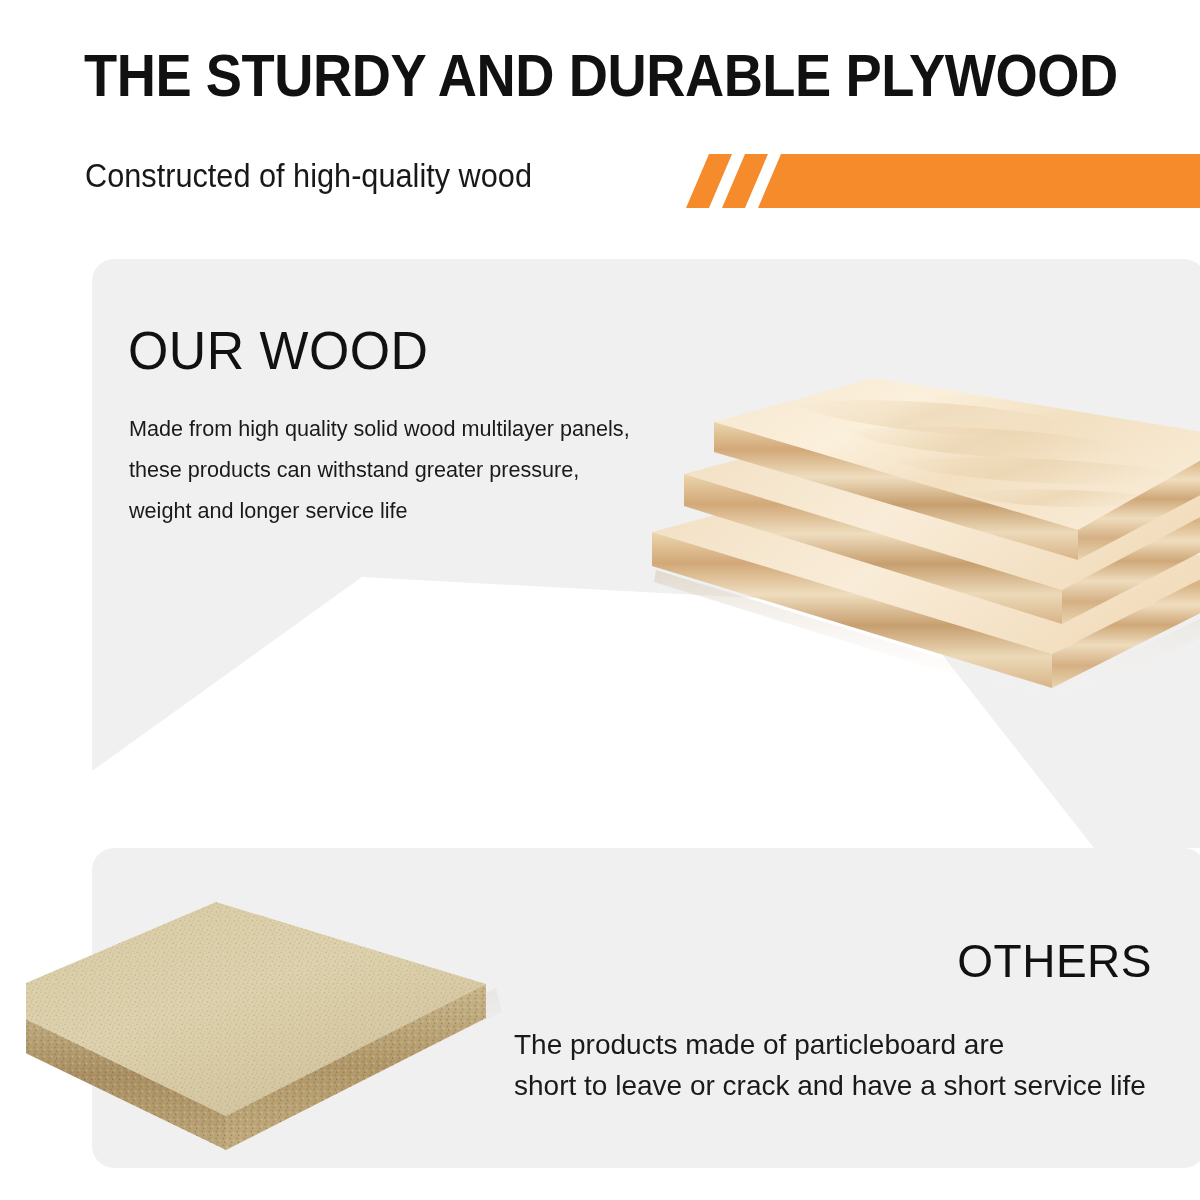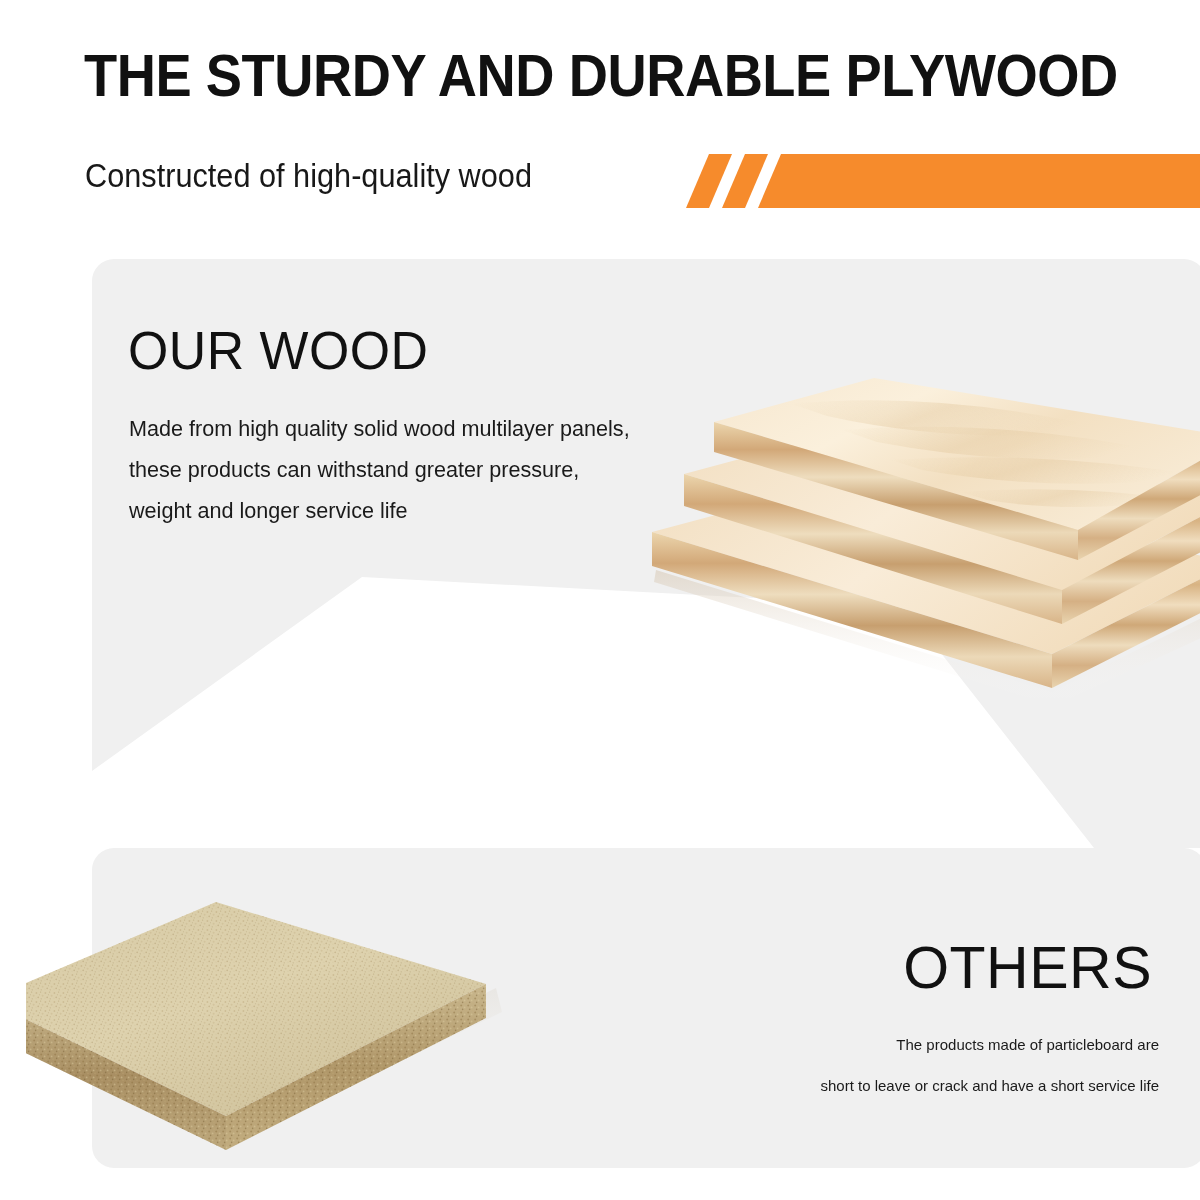--- a/index.html
+++ b/index.html
@@ -56,28 +56,28 @@
     position:absolute;left:85px;top:392px;width:620px;
     font-size:22.5px;font-weight:400;color:#1a1a1a;
     line-height:41px;
     transform:scaleX(0.96);transform-origin:left top;
   }
   .our-wood-body div{white-space:nowrap;}
 
   
   .others-head{
     position:absolute;right:92px;top:918px;
-    font-size:59px;font-weight:400;color:#111111;
+    font-size:46px;font-weight:400;color:#111111;
     letter-spacing:0.5px;white-space:nowrap;
     text-align:center;
   }
   .others-body{
     position:absolute;left:470px;top:1008px;width:645px;
-    font-size:15px;font-weight:400;color:#1a1a1a;
-    line-height:41px;text-align:right;
+    font-size:28px;font-weight:400;color:#1a1a1a;
+    line-height:41px;text-align:left;
   }
   .others-body div{white-space:nowrap;}
 
   
   .plywood-img{
     position:absolute;left:598px;top:318px;width:604px;height:370px;
   }
   .particle-img{
     position:absolute;left:-18px;top:876px;width:500px;height:290px;
   }

